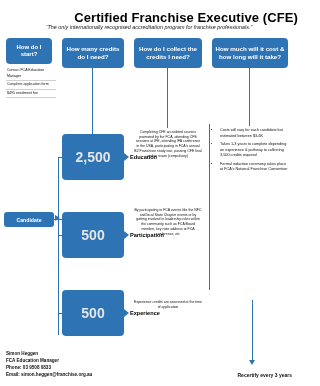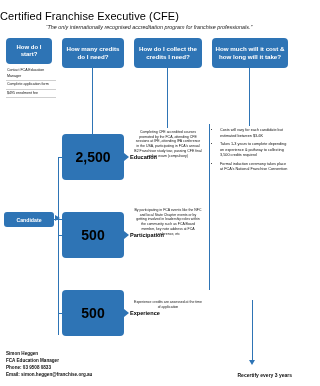--- a/index.html
+++ b/index.html
@@ -19,23 +19,23 @@
     position: relative;
     width: 298px;
     height: 386px;
     background: #ffffff;
   }
   .title {
     position: absolute;
     top: 10px;
     left: 0;
     width: 298px;
-    text-align: left;
-    font-size: 11px;
-    font-weight: normal;
+    text-align: right;
+    font-size: 13px;
+    font-weight: bold;
     letter-spacing: 0.1px;
   }
   .subtitle {
     position: absolute;
     top: 24px;
     left: 0;
     width: 298px;
     text-align: center;
     font-size: 5.4px;
     font-style: italic;
@@ -93,21 +93,21 @@
   }
 
   
   .creditbox {
     position: absolute;
     left: 62px;
     width: 62px;
     height: 46px;
     background: #2E74B5;
     border-radius: 4px;
-    color: #000000;
+    color: #e5e5e5;
     display: flex;
     align-items: center;
     justify-content: center;
     font-size: 14px;
     font-weight: bold;
   }
   .cb1 { top: 134px; }
   .cb2 { top: 212px; }
   .cb3 { top: 290px; }
 

